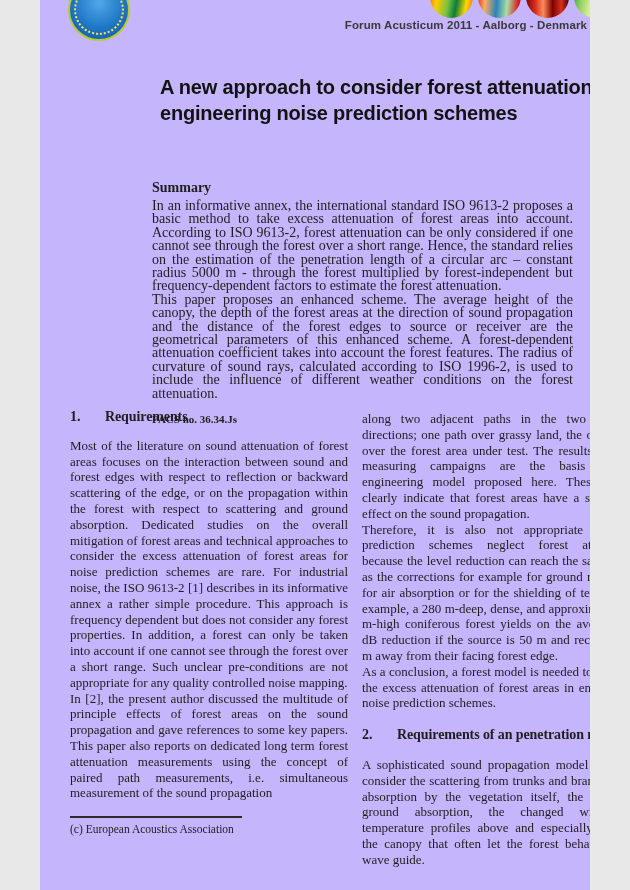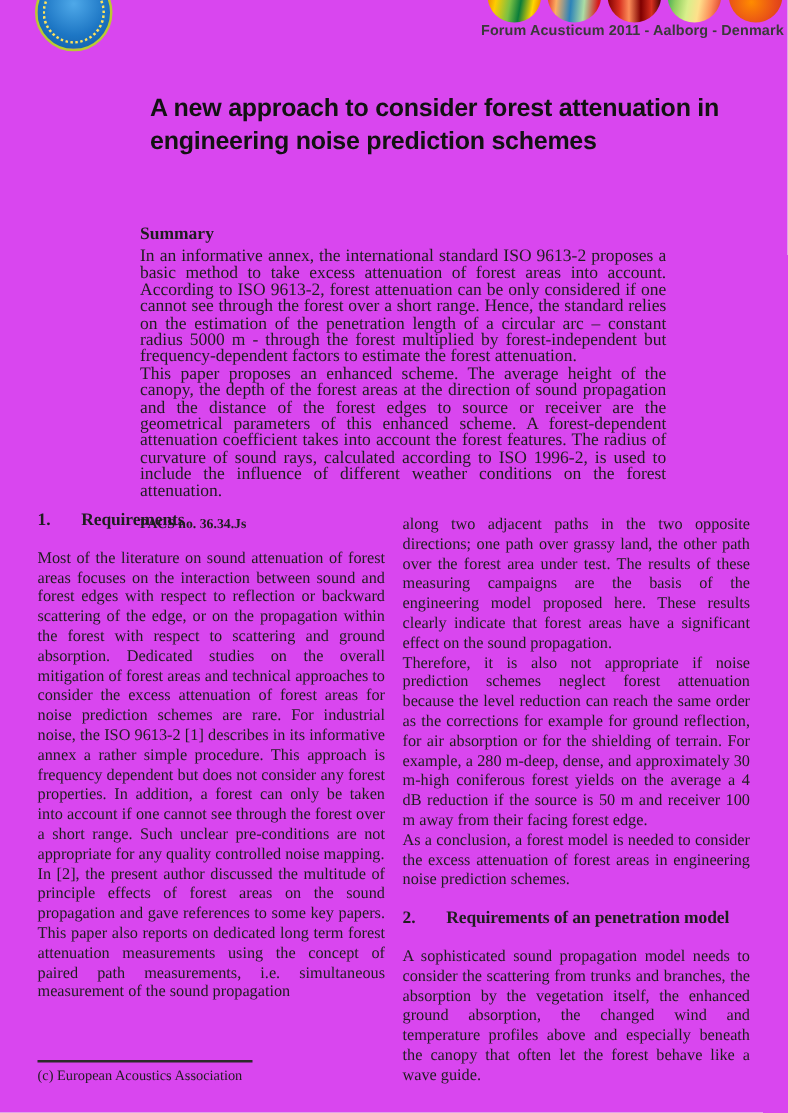--- a/index.html
+++ b/index.html
@@ -1,18 +1,18 @@
 <!DOCTYPE html>
 <html lang="en"><head>
 <meta charset="utf-8">
 <style>
   html,body { margin:0; padding:0; background:#e8e8e8; }
   .page {
-    position:relative; width:630px; height:890px; margin:0 auto;
-    background:#d946ef; overflow:hidden;
+    position:relative; width:550px; height:890px; margin:0 auto;
+    background:#c4b5fd; overflow:hidden;
     font-family:"Liberation Serif", serif; color:#1e1e1e;
   }
 
   
   .eaa-logo {
     position:absolute; left:28px; top:-21px; width:58px; height:58px;
     border-radius:50%;
     background:radial-gradient(circle at 50% 38%, #4fa9e9 0%, #1d76c4 55%, #0e57a0 100%);
     border:2px solid #b9cb32;
   }
@@ -59,21 +59,21 @@
   .col { width:278px; font-size:13px; line-height:15.8px; text-align:justify;
          hyphens:auto; -webkit-hyphens:auto; }
   .col p { margin:0; }
   .section-heading { display:flex; font-size:14px; font-weight:bold; letter-spacing:-0.1px; }
   .section-heading .sec-num { width:35px; flex:0 0 35px; }
   .sh-1 { margin:0 0 13px 0; }
   .sh-2 { margin:16px 0 14px 0; }
   .col-right { padding-top:2px; }
 
   
-  .footnote { position:absolute; left:30px; top:848px; width:278px; }
+  .footnote { position:absolute; left:30px; top:816px; width:278px; }
   .footnote-rule { width:172px; height:0; border-top:2px solid #2a2a2a; margin-bottom:5px; }
   .copyright { font-size:11.5px; margin:0; }
 </style>
 </head>
 <body>
 
 <div class="page">
 
   <div class="eaa-logo">
     <div class="eaa-label">EAA</div>

